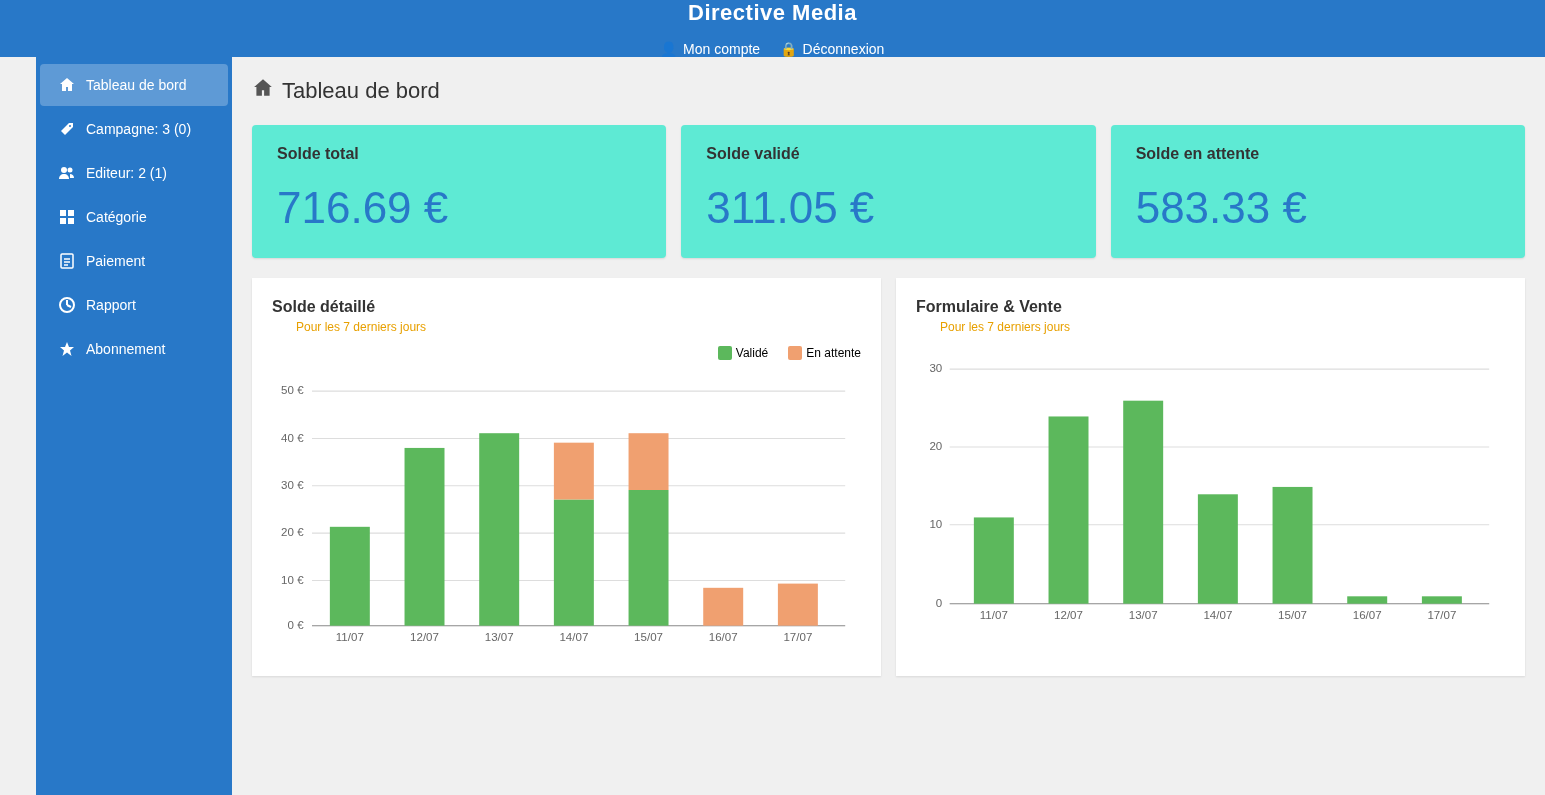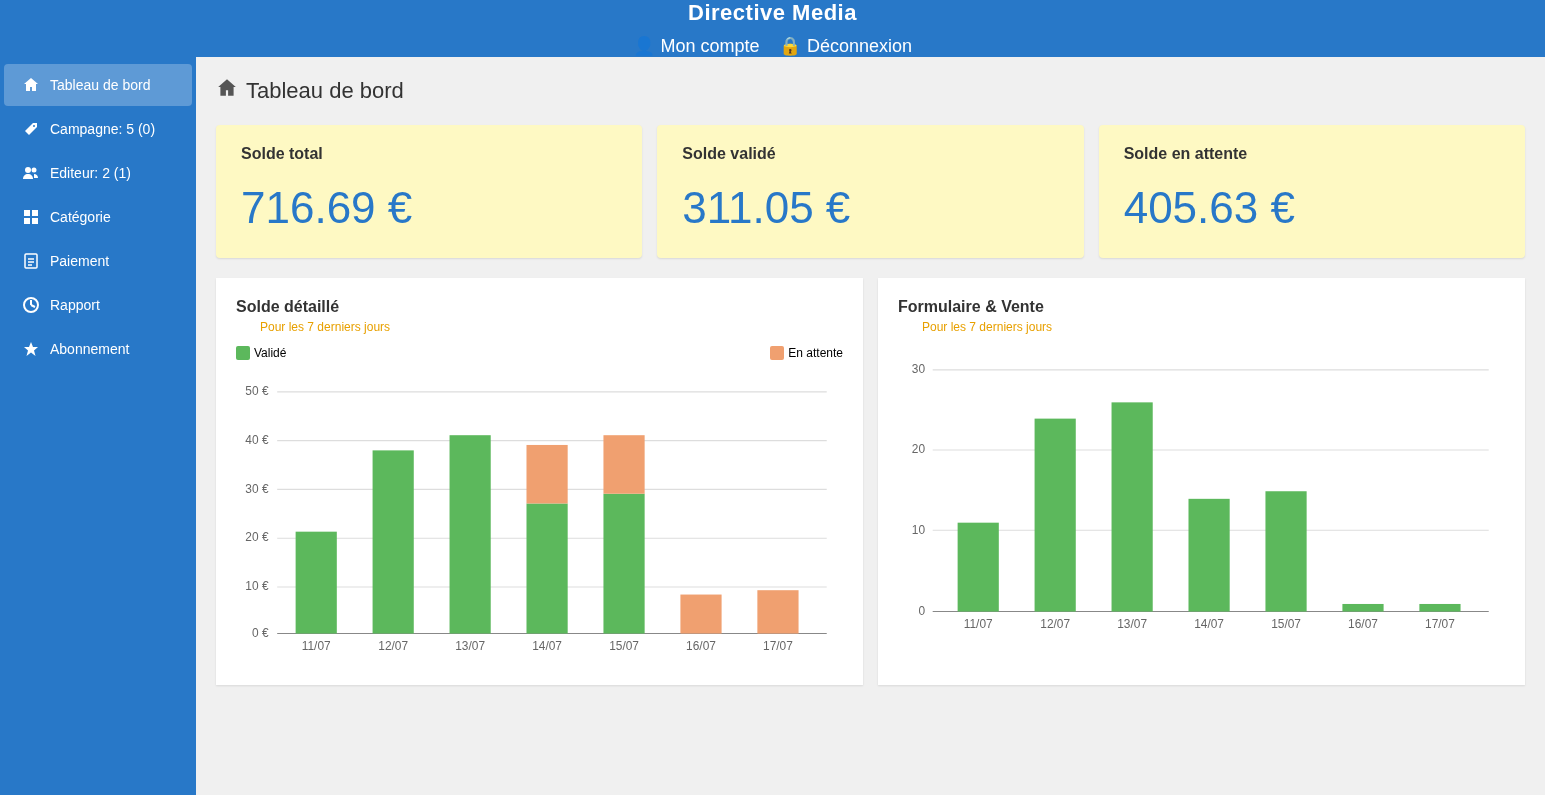--- a/index.html
+++ b/index.html
@@ -18,35 +18,36 @@
     }
     .header-title {
       font-size: 22px;
       font-weight: bold;
       letter-spacing: 0.5px;
     }
     .header-actions {
       display: flex;
       align-items: center;
       gap: 20px;
-      font-size: 18px;
+      font-size: 14px;
     }
     .header-action {
       display: flex;
       align-items: center;
       gap: 5px;
       cursor: pointer;
       color: white;
       text-decoration: none;
     }
 
     
     .layout {
       display: flex;
       height: calc(795px - 57px);
+      padding-left: 36px;
     }
 
     
     .sidebar {
       width: 196px;
       background: #2878c8;
       flex-shrink: 0;
       padding-top: 5px;
     }
     .sidebar-item {
@@ -90,21 +91,21 @@
     }
 
     
     .balance-cards {
       display: grid;
       grid-template-columns: repeat(3, 1fr);
       gap: 15px;
       margin-bottom: 20px;
     }
     .balance-card {
-      background: #fef9c3;
+      background: #5eead4;
       border-radius: 4px;
       padding: 20px 25px 25px;
       box-shadow: 0 1px 2px rgba(0,0,0,0.1);
     }
     .balance-card-title {
       font-size: 16px;
       font-weight: bold;
       color: #333;
       margin-bottom: 20px;
     }
@@ -138,21 +139,21 @@
       margin-bottom: 12px;
       margin-left: 24px;
     }
 
     
     .chart-legend {
       display: flex;
       gap: 20px;
       margin-bottom: 8px;
       font-size: 12px;
-      justify-content: space-between;
+      justify-content: flex-end;
     }
     .legend-item {
       display: flex;
       align-items: center;
       gap: 4px;
     }
     .legend-dot {
       width: 14px;
       height: 14px;
       border-radius: 2px;
@@ -192,21 +193,21 @@
       </span>
       <span>Tableau de bord</span>
     </div>
 
     <div class="sidebar-item">
       <span class="sidebar-icon">
         <svg width="16" height="16" viewBox="0 0 16 16" fill="white">
           <path d="M14 2h-4L2 10l4 4 8-8V2zm-3 2a1 1 0 110 2 1 1 0 010-2z"></path>
         </svg>
       </span>
-      <span>Campagne: 5 (0)</span>
+      <span>Campagne: 3 (0)</span>
     </div>
 
     <div class="sidebar-item">
       <span class="sidebar-icon">
         <svg width="16" height="16" viewBox="0 0 16 16" fill="white">
           <circle cx="5" cy="5" r="3"></circle>
           <circle cx="11" cy="5" r="2.5"></circle>
           <path d="M0 14c0-3 2-5 5-5s5 2 5 5H0z"></path>
           <path d="M11 9c2 0 4 1.5 4 4h-4"></path>
         </svg>
@@ -274,21 +275,21 @@
       <div class="balance-card">
         <div class="balance-card-title">Solde total</div>
         <div class="balance-card-value">716.69 €</div>
       </div>
       <div class="balance-card">
         <div class="balance-card-title">Solde validé</div>
         <div class="balance-card-value">311.05 €</div>
       </div>
       <div class="balance-card">
         <div class="balance-card-title">Solde en attente</div>
-        <div class="balance-card-value">405.63 €</div>
+        <div class="balance-card-value">583.33 €</div>
       </div>
     </div>
 
     <div class="charts-row">
 
       <div class="chart-card">
         <div class="chart-title">Solde détaillé</div>
         <div class="chart-subtitle">Pour les 7 derniers jours</div>
         <div class="chart-legend">
           <div class="legend-item">

